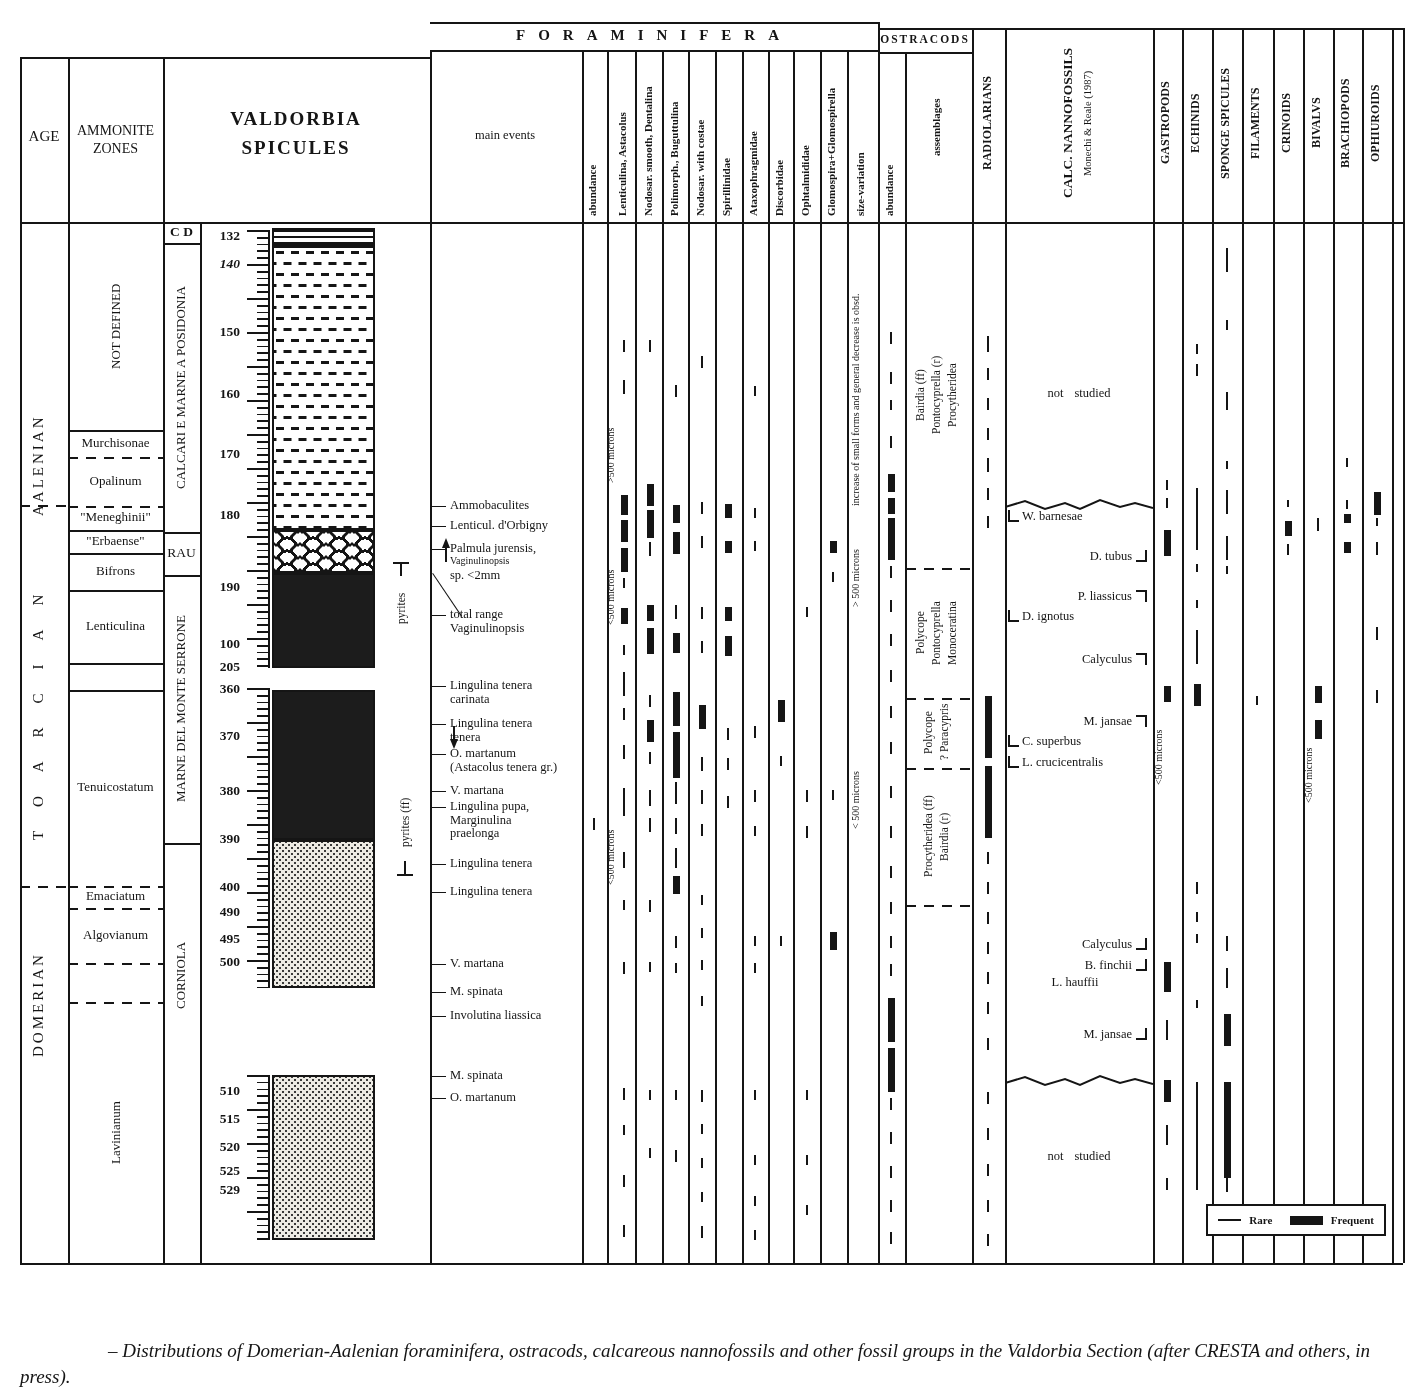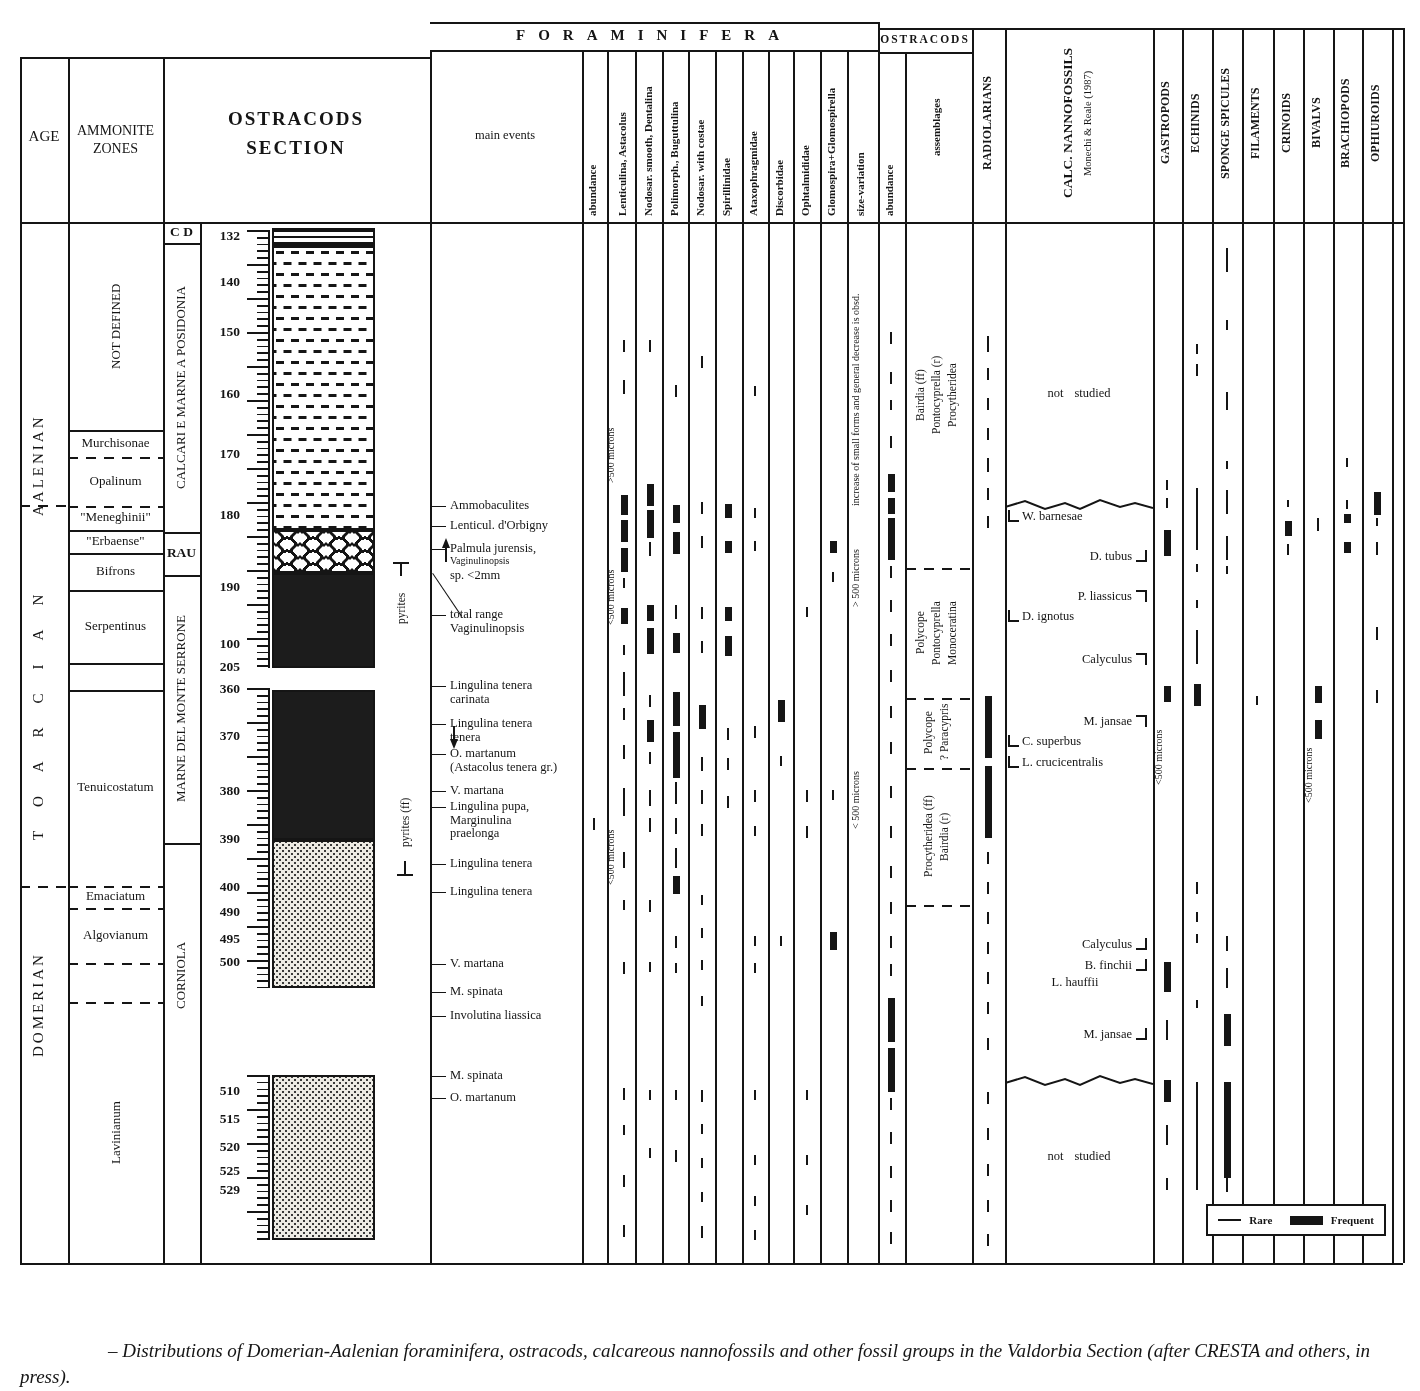--- a/index.html
+++ b/index.html
@@ -45,21 +45,21 @@
   .legline{width:30px;height:2.5px;background:#151515;}
   .legbar{width:42px;height:9px;background:#151515;margin-left:10px;}
 </style>
 </head>
 <body>
 
 <div id="fig">
 
   <div class="lbl" style="left:20px;top:128px;width:48px;text-align:center;font-size:15px;">AGE</div>
   <div class="lbl" style="left:70px;top:122px;width:91px;text-align:center;font-size:14px;line-height:1.3;">AMMONITE ZONES</div>
-  <div class="lbl" style="left:216px;top:105px;width:160px;text-align:center;font-size:19px;font-weight:600;letter-spacing:2px;line-height:1.5;">OSTRACODS SECTION</div>
+  <div class="lbl" style="left:216px;top:105px;width:160px;text-align:center;font-size:19px;font-weight:600;letter-spacing:2px;line-height:1.5;">VALDORBIA SPICULES</div>
   <div class="lbl" style="left:430px;top:128px;width:150px;text-align:center;font-size:12.5px;">main events</div>
   <div class="bandtitle" style="left:430px;top:27px;width:448px;font-size:15px;letter-spacing:13px;">FORAMINIFERA</div>
   <div class="bandtitle" style="left:878px;top:33px;width:94px;font-size:11.5px;letter-spacing:2px;font-weight:700;">OSTRACODS</div>
   <div class="vt" style="left:980px;top:28px;height:190px;text-align:center;font-size:12px;font-weight:700;">RADIOLARIANS</div>
   <div class="vt" style="left:1060px;top:28px;height:190px;text-align:center;font-size:13.5px;font-weight:700;">CALC. NANNOFOSSILS</div>
   <div class="vt" style="left:1082px;top:28px;height:190px;text-align:center;font-size:10.5px;">Monechi &amp; Reale (1987)</div>
 
   <div id="legendbox">
     <span class="legline"></span>
     <span>Rare</span>
@@ -116,41 +116,41 @@
     <div class="lbl" style="left: 68px; top: 434.5px; width: 95px; text-align: center; font-size: 13px;">Murchisonae</div>
     <div class="hdash" style="top: 506px; left: 68px; width: 95px;"></div>
     <div class="lbl" style="left: 68px; top: 472.5px; width: 95px; text-align: center; font-size: 13px;">Opalinum</div>
     <div class="hl" style="top: 530px; left: 68px; width: 95px;"></div>
     <div class="lbl" style="left: 68px; top: 509px; width: 95px; text-align: center; font-size: 13px;">"Meneghinii"</div>
     <div class="hl" style="top: 553px; left: 68px; width: 95px;"></div>
     <div class="lbl" style="left: 68px; top: 532.5px; width: 95px; text-align: center; font-size: 13px;">"Erbaense"</div>
     <div class="hl" style="top: 590px; left: 68px; width: 95px;"></div>
     <div class="lbl" style="left: 68px; top: 562.5px; width: 95px; text-align: center; font-size: 13px;">Bifrons</div>
     <div class="hl" style="top: 663px; left: 68px; width: 95px;"></div>
-    <div class="lbl" style="left: 68px; top: 617.5px; width: 95px; text-align: center; font-size: 13px;">Serpentinus</div>
+    <div class="lbl" style="left: 68px; top: 617.5px; width: 95px; text-align: center; font-size: 13px;">Lenticulina</div>
     <div class="hl" style="top: 690px; left: 68px; width: 95px;"></div>
     <div class="hdash" style="top: 886px; left: 68px; width: 95px;"></div>
     <div class="lbl" style="left: 68px; top: 779px; width: 95px; text-align: center; font-size: 13px;">Tenuicostatum</div>
     <div class="hdash" style="top: 908px; left: 68px; width: 95px;"></div>
     <div class="lbl" style="left: 68px; top: 888px; width: 95px; text-align: center; font-size: 13px;">Emaciatum</div>
     <div class="hdash" style="top: 963px; left: 68px; width: 95px;"></div>
     <div class="lbl" style="left: 68px; top: 926.5px; width: 95px; text-align: center; font-size: 13px;">Algovianum</div>
     <div class="hdash" style="top: 1002px; left: 68px; width: 95px;"></div>
     <div class="vt" style="left: 108px; top: 1032.5px; height: 200px; text-align: center; font-size: 13px;">Lavinianum</div>
     <div class="hl" style="top: 243px; left: 163px; width: 37px;"></div>
     <div class="lbl" style="left: 163px; top: 223.5px; width: 37px; text-align: center; font-size: 13.5px; font-weight: 600;">C D</div>
     <div class="hl" style="top: 532px; left: 163px; width: 37px;"></div>
     <div class="vt" style="left: 173px; top: 227.5px; height: 320px; text-align: center; font-size: 13px;">CALCARI E MARNE A POSIDONIA</div>
     <div class="hl" style="top: 575px; left: 163px; width: 37px;"></div>
-    <div class="lbl" style="left: 163px; top: 544.5px; width: 37px; text-align: center; font-size: 13.5px; font-weight: 700;">RAU</div>
+    <div class="lbl" style="left: 163px; top: 544.5px; width: 37px; text-align: center; font-size: 13.5px; font-weight: 400;">RAU</div>
     <div class="hl" style="top: 843px; left: 163px; width: 37px;"></div>
     <div class="vt" style="left: 173px; top: 549px; height: 320px; text-align: center; font-size: 13px;">MARNE DEL MONTE SERRONE</div>
     <div class="vt" style="left: 173px; top: 815px; height: 320px; text-align: center; font-size: 13px;">CORNIOLA</div>
     <div class="lbl" style="left: 198px; top: 228px; width: 42px; text-align: right; font-size: 13.5px; font-weight: 700;">132</div>
-    <div class="lbl" style="left: 198px; top: 274px; width: 42px; text-align: right; font-size: 13.5px; font-weight: 700;">140</div>
+    <div class="lbl" style="left: 198px; top: 256px; width: 42px; text-align: right; font-size: 13.5px; font-weight: 700; font-style: italic;">140</div>
     <div class="lbl" style="left: 198px; top: 324px; width: 42px; text-align: right; font-size: 13.5px; font-weight: 700;">150</div>
     <div class="lbl" style="left: 198px; top: 386px; width: 42px; text-align: right; font-size: 13.5px; font-weight: 700;">160</div>
     <div class="lbl" style="left: 198px; top: 446px; width: 42px; text-align: right; font-size: 13.5px; font-weight: 700;">170</div>
     <div class="lbl" style="left: 198px; top: 507px; width: 42px; text-align: right; font-size: 13.5px; font-weight: 700;">180</div>
     <div class="lbl" style="left: 198px; top: 579px; width: 42px; text-align: right; font-size: 13.5px; font-weight: 700;">190</div>
     <div class="lbl" style="left: 198px; top: 636px; width: 42px; text-align: right; font-size: 13.5px; font-weight: 700;">100</div>
     <div class="lbl" style="left: 198px; top: 659px; width: 42px; text-align: right; font-size: 13.5px; font-weight: 700;">205</div>
     <div class="lbl" style="left: 198px; top: 681px; width: 42px; text-align: right; font-size: 13.5px; font-weight: 700;">360</div>
     <div class="lbl" style="left: 198px; top: 728px; width: 42px; text-align: right; font-size: 13.5px; font-weight: 700;">370</div>
     <div class="lbl" style="left: 198px; top: 783px; width: 42px; text-align: right; font-size: 13.5px; font-weight: 700;">380</div>

